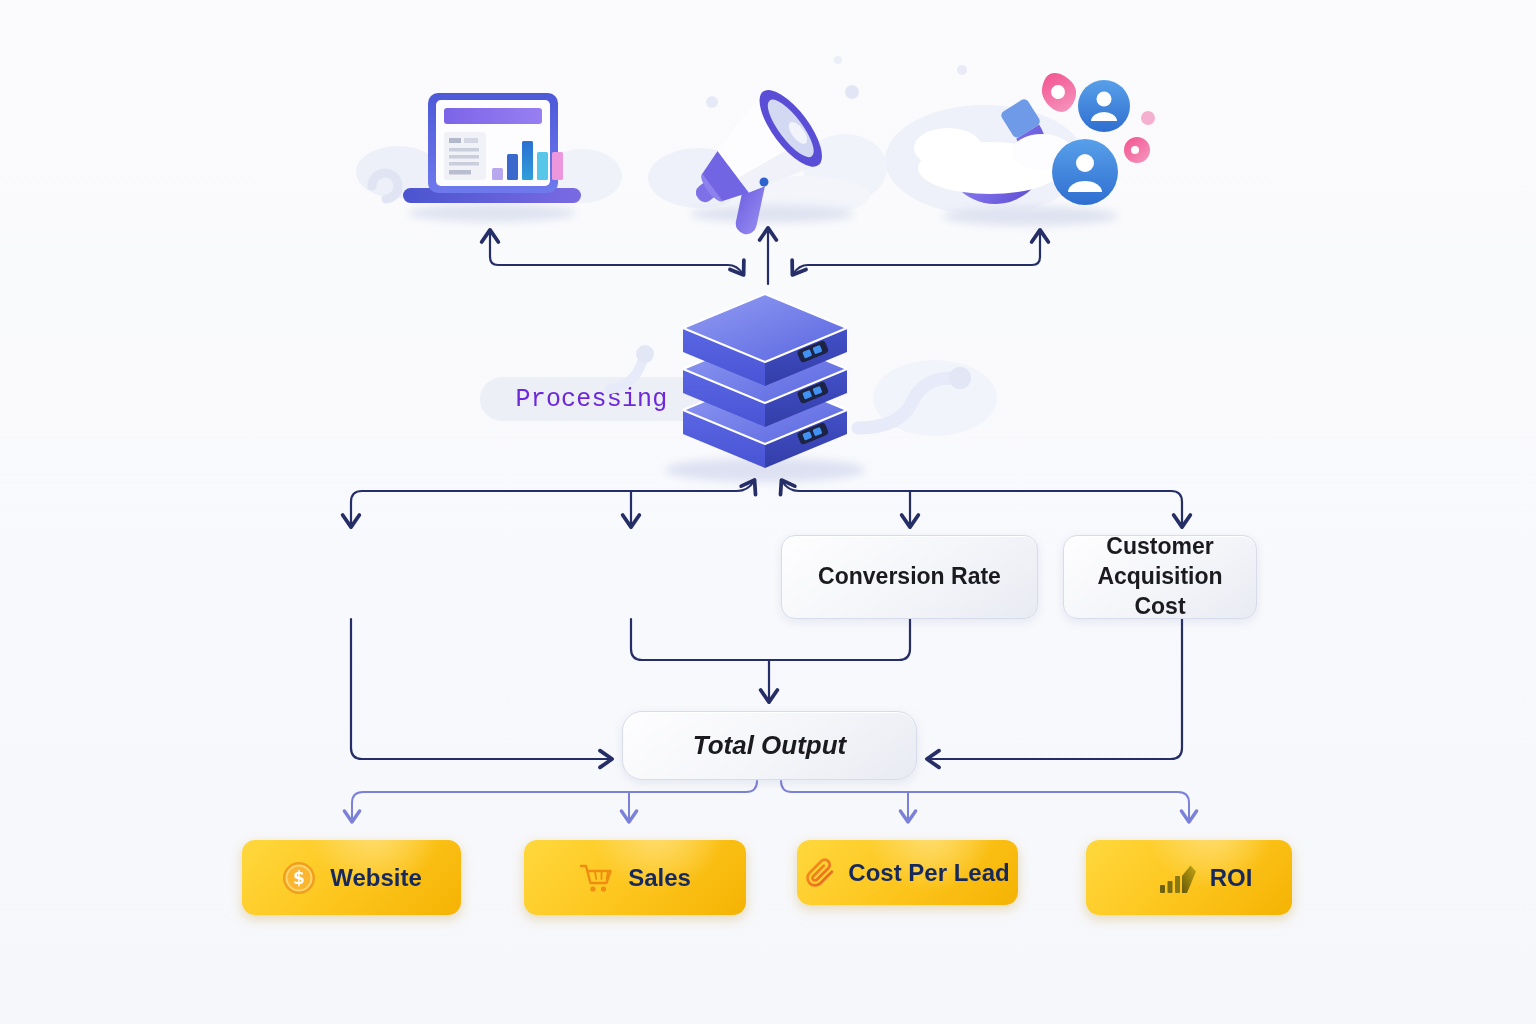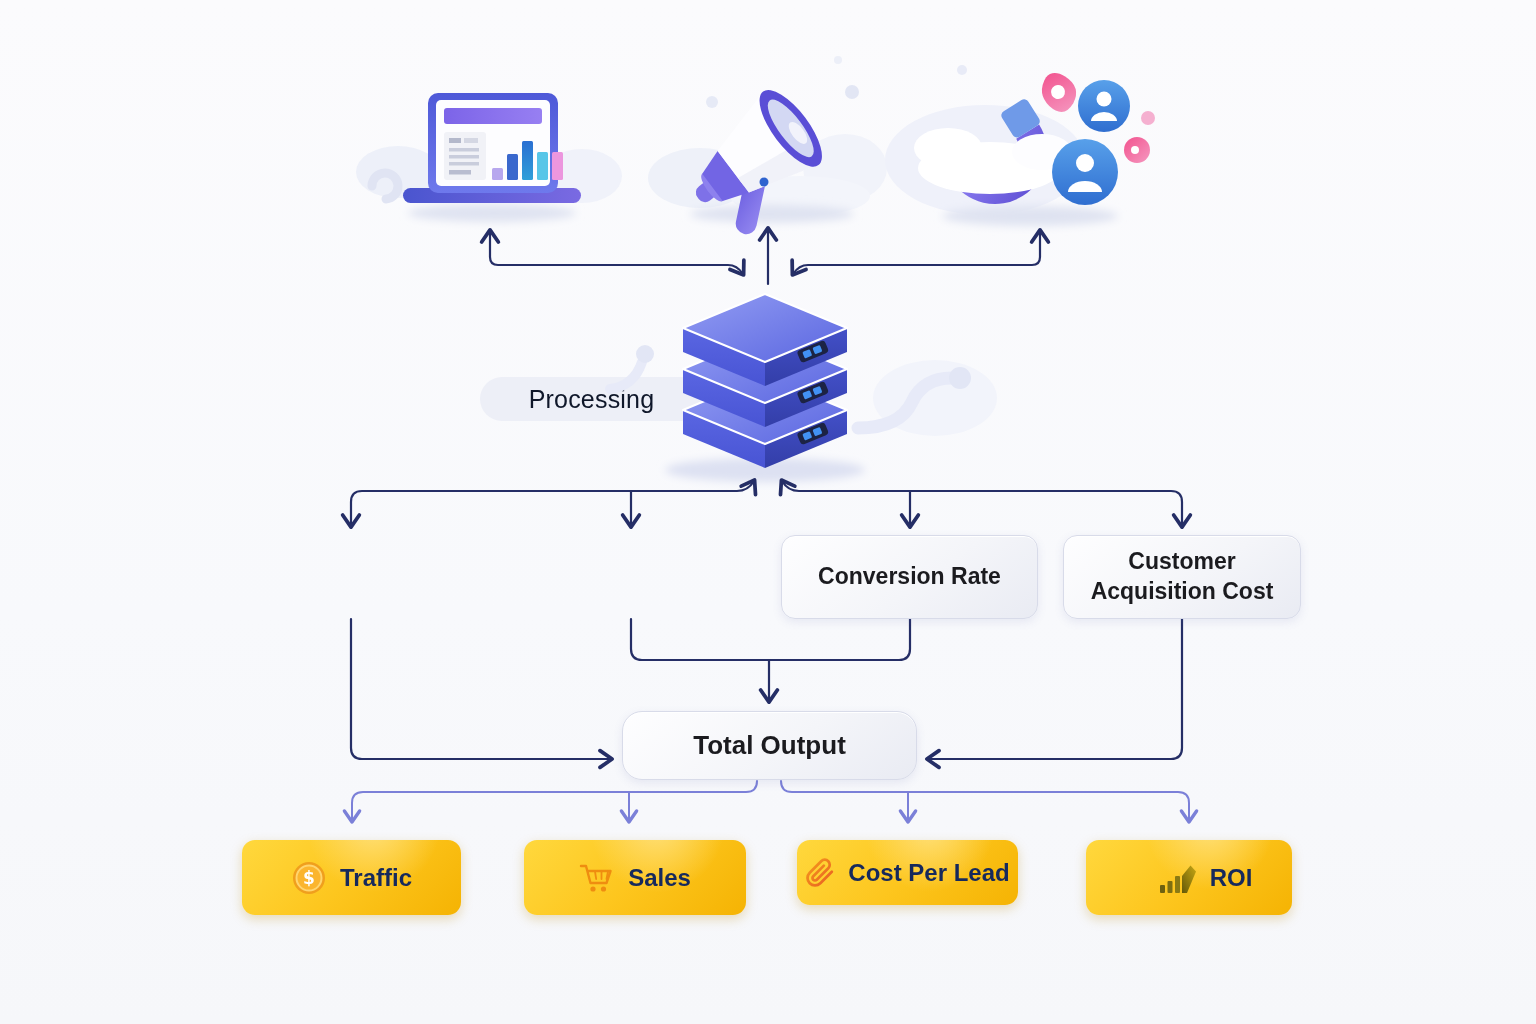--- a/index.html
+++ b/index.html
@@ -4,44 +4,44 @@
 <style>
   html,body{margin:0;padding:0;background:#eef0f5;}
   .canvas{
     position:relative;width:1536px;height:1024px;margin:0 auto;
     background:linear-gradient(180deg,#fbfbfd 0%,#f8f9fc 60%,#f6f7fa 100%);
     font-family:"Liberation Sans",sans-serif;overflow:hidden;
   }
   .pill{
     position:absolute;left:480px;top:377px;width:223px;height:44px;z-index:1;
     background:#edeff7;border-radius:22px;display:flex;align-items:center;justify-content:center;
-    font-size:25px;font-weight:500;color:#0f172a;letter-spacing:.2px;
+    font-size:25px;font-weight:500;color:#6d28d9;letter-spacing:.2px;font-family:Liberation Mono, monospace;
   }
   .overlay{position:absolute;left:0;top:0;z-index:2;pointer-events:none;}
   .box{
     position:absolute;z-index:3;box-sizing:border-box;display:flex;align-items:center;justify-content:center;
     background:linear-gradient(145deg,#fefeff 0%,#f4f5f9 55%,#e9ebf3 100%);
     border:1.5px solid #d8dbe9;border-radius:14px;
     box-shadow:0 3px 10px rgba(100,110,170,.12), inset 0 1px 0 #ffffff;
     color:#1b1b1f;font-size:23px;font-weight:600;text-align:center;line-height:1.3;padding:0 10px;
   }
-  .box.total{font-weight:700;font-size:26px;border-radius:20px;}
+  .box.total{font-weight:700;font-size:26px;border-radius:20px;font-style:italic;}
   .out{
     position:absolute;z-index:3;box-sizing:border-box;display:flex;align-items:center;justify-content:center;gap:13px;
     background:radial-gradient(circle at 60% -20%, #ffe07a 0%, rgba(255,224,122,0) 42%),
                linear-gradient(135deg,#ffd83d 0%,#fdc61e 50%,#f5b303 100%);
     border-radius:13px;color:#16295c;font-size:24px;font-weight:700;
     box-shadow:0 4px 12px rgba(190,140,10,.28);
   }
   .out svg{flex:0 0 auto;}
   
   #b-wt{left:230px;top:535px;width:240px;height:84px;}
   #b-lg{left:502px;top:535px;width:258px;height:84px;}
   #b-cr{left:781px;top:535px;width:257px;height:84px;justify-content:center;}
-  #b-cac{left:1063px;top:535px;width:238px;height:84px;justify-content:center;}
+  #b-cac{left:1063px;top:535px;width:194px;height:84px;justify-content:center;}
   #b-total{left:622px;top:711px;width:295px;height:69px;}
   #o-rev{left:242px;top:840px;width:219px;height:75px;}
   #o-sales{left:524px;top:840px;width:222px;height:75px;}
   #o-cpl{left:797px;top:840px;width:221px;height:65px;}
   #o-roi{left:1086px;top:840px;width:206px;height:75px;padding-left:33px;}
 </style>
 </head>
 <body>
 
 <div class="canvas">
@@ -272,21 +272,21 @@
   <div class="box total" id="b-total">
     <span>Total Output</span>
   </div>
 
   <div class="out" id="o-rev">
     <svg width="36" height="36" viewBox="0 0 36 36">
       <circle cx="18" cy="18" r="16" fill="#f09f1d"></circle>
       <circle cx="18" cy="18" r="12.5" fill="#fbb52e" stroke="#ffd56e" stroke-width="2"></circle>
       <text x="18" y="24" text-anchor="middle" font-size="17" font-weight="bold" fill="#ffffff" font-family="DejaVu Sans, sans-serif">$</text>
     </svg>
-    <span>Traffic</span>
+    <span>Website</span>
   </div>
 
   <div class="out" id="o-sales">
     <svg width="36" height="32" viewBox="0 0 36 32" fill="none" stroke="#ef8d10" stroke-width="2.4" stroke-linecap="round" stroke-linejoin="round">
       <path d="M2 4 h5 l4.5 17 h16 l4 -12 H9"></path>
       <path d="M16 9.5 L17.2 17 M22.5 9.5 L22.5 17 M29 9.5 L27.5 17" stroke-width="1.8"></path>
       <circle cx="14" cy="27" r="2.6" fill="#ef8d10" stroke="none"></circle>
       <circle cx="24.5" cy="27" r="2.6" fill="#ef8d10" stroke="none"></circle>
     </svg>
     <span>Sales</span>

